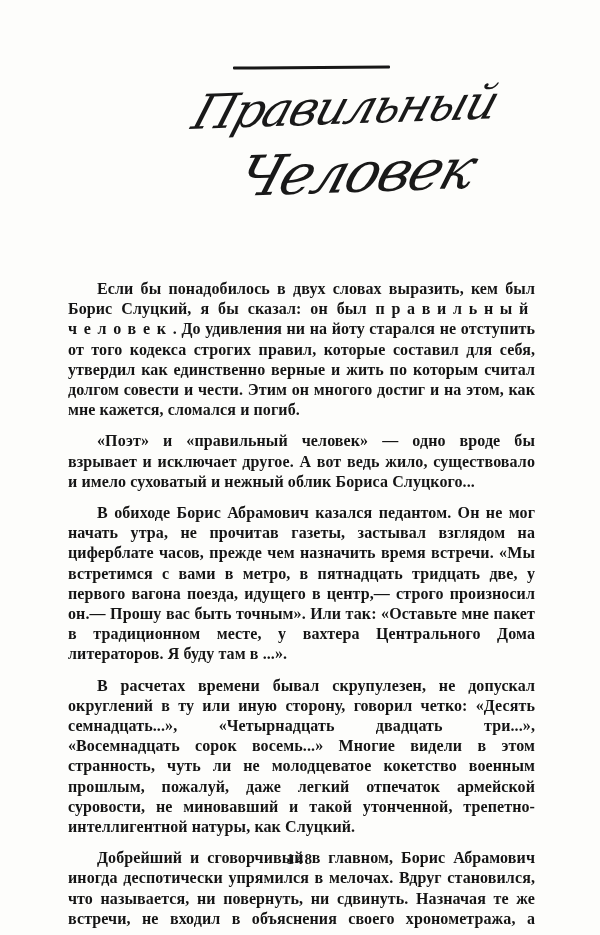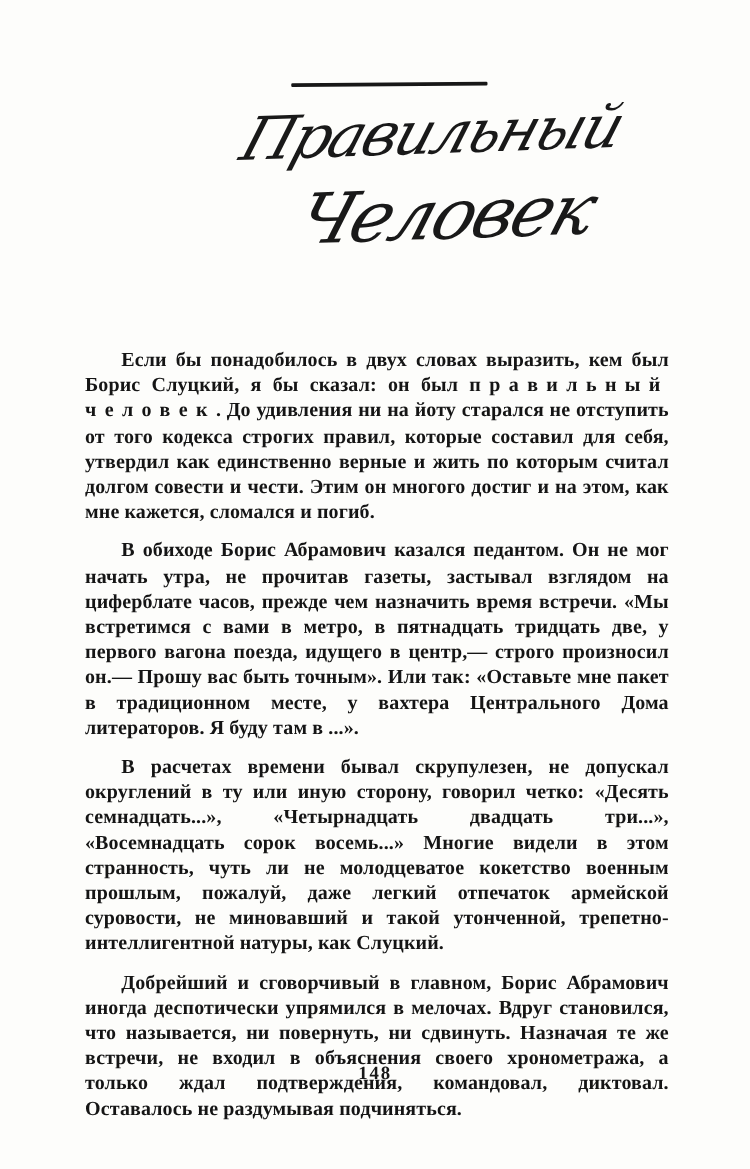--- a/index.html
+++ b/index.html
@@ -73,20 +73,21 @@
   <div class="rule"></div>
 
   <div>
     <div class="title-line title-line-1">Правильный</div>
     <div class="title-line title-line-2">Человек</div>
   </div>
 
   <div class="body-text">
     <p><span>Если бы понадобилось в двух словах выразить, кем был Борис Слуцкий, я бы сказал: он был </span><span class="spaced">правильный человек</span><span>. До удивления ни на йоту старался не отступить от того кодекса строгих правил, которые составил для себя, утвердил как единственно верные и жить по которым считал долгом совести и чести. Этим он многого достиг и на этом, как мне кажется, сломался и погиб.</span></p>
 
+    <p>«Поэт» и «правильный человек» — одно вроде бы взрывает и исключает другое. А вот ведь жило, существовало и имело суховатый и нежный облик Бориса Слуцкого...</p>
 
     <p>В обиходе Борис Абрамович казался педантом. Он не мог начать утра, не прочитав газеты, застывал взглядом на циферблате часов, прежде чем назначить время встречи. «Мы встретимся с вами в метро, в пятнадцать тридцать две, у первого вагона поезда, идущего в центр,— строго произносил он.— Прошу вас быть точным». Или так: «Оставьте мне пакет в традиционном месте, у вахтера Центрального Дома литераторов. Я буду там в ...».</p>
 
     <p>В расчетах времени бывал скрупулезен, не допускал округлений в ту или иную сторону, говорил четко: «Десять семнадцать...», «Четырнадцать двадцать три...», «Восемнадцать сорок восемь...» Многие видели в этом странность, чуть ли не молодцеватое кокетство военным прошлым, пожалуй, даже легкий отпечаток армейской суровости, не миновавший и такой утонченной, трепетно-интеллигентной натуры, как Слуцкий.</p>
 
     <p>Добрейший и сговорчивый в главном, Борис Абрамович иногда деспотически упрямился в мелочах. Вдруг становился, что называется, ни повернуть, ни сдвинуть. Назначая те же встречи, не входил в объяснения своего хронометража, а только ждал подтверждения, командовал, диктовал. Оставалось не раздумывая подчиняться.</p>
   </div>
 
   <div class="pagenum">148</div>
 

